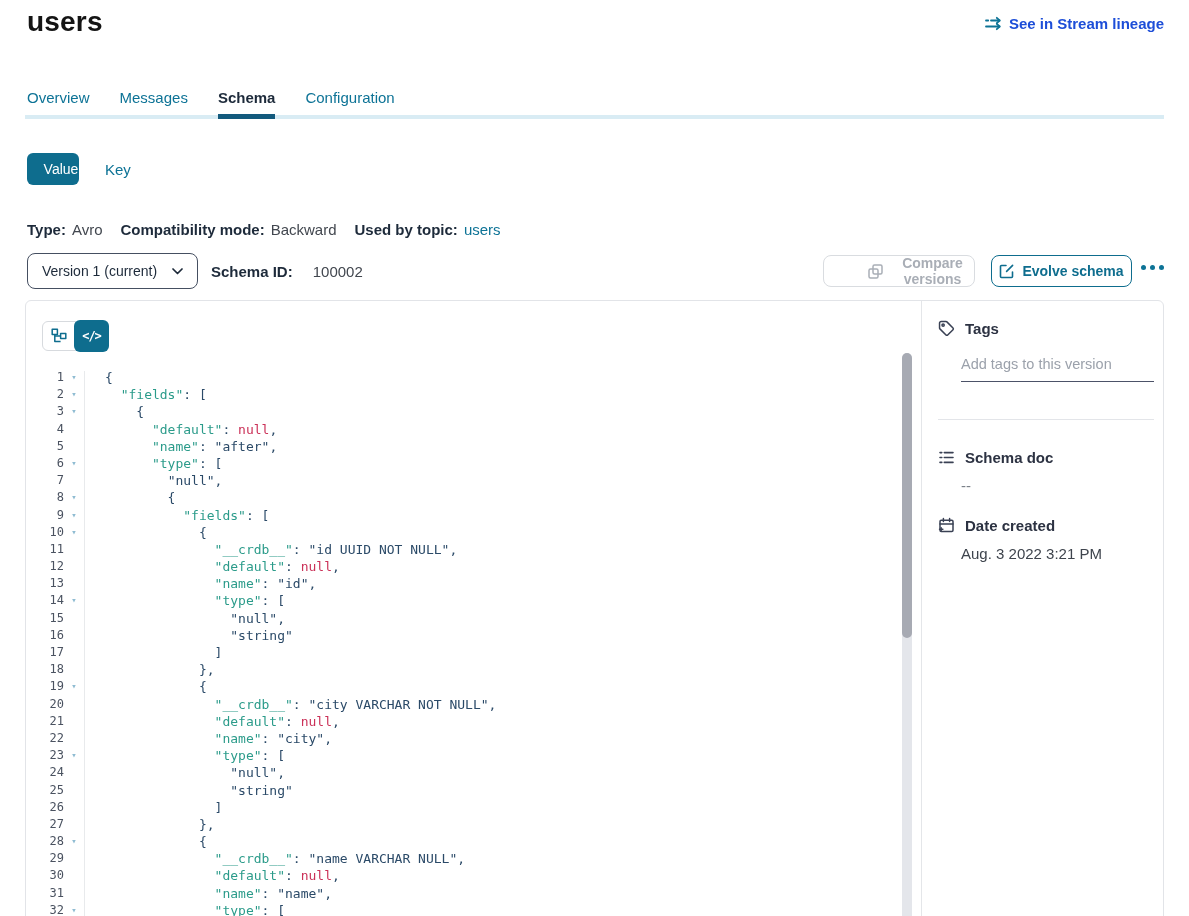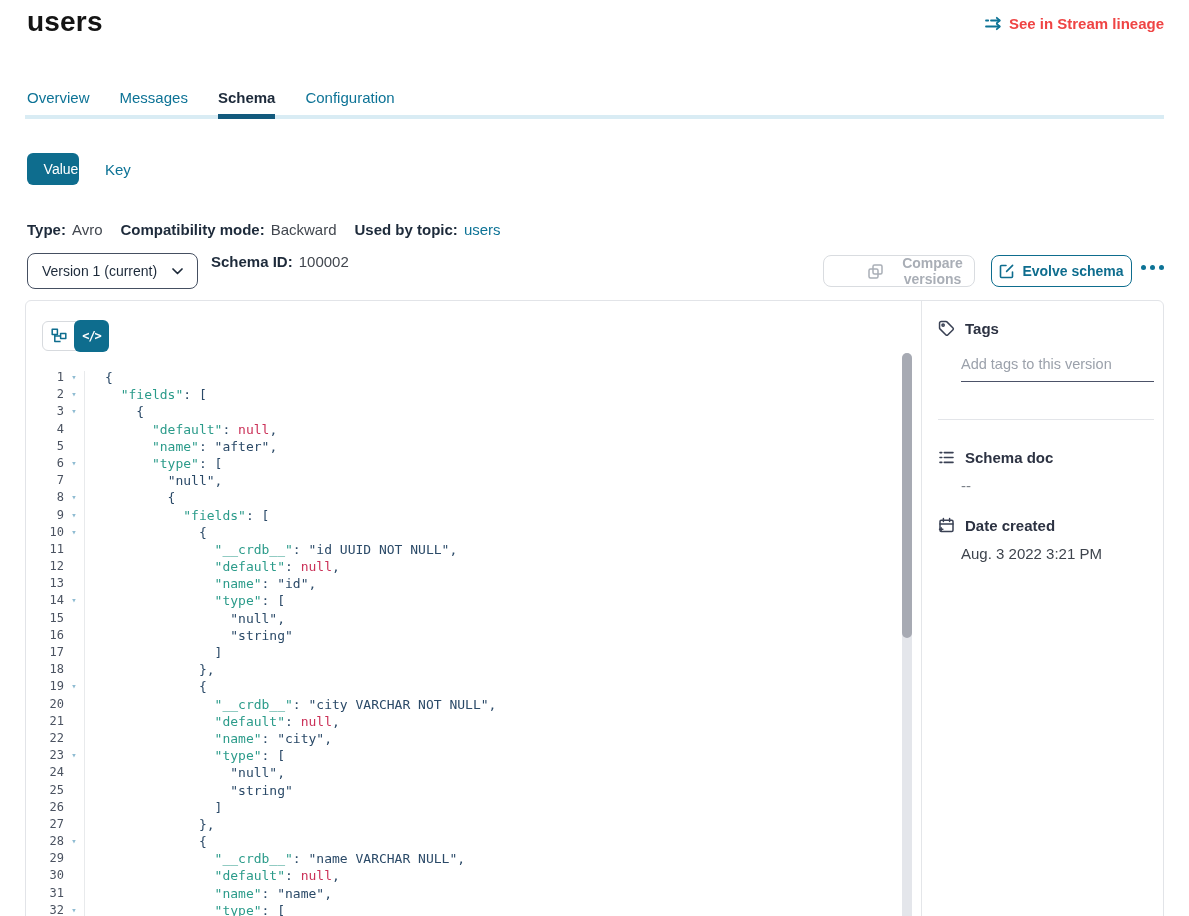--- a/index.html
+++ b/index.html
@@ -10,21 +10,21 @@
     color:#1d2a3a;
   }
   
   .page-title {
     position:absolute; left:27px; top:6px;
     font-size:28px; font-weight:700; color:#141414; letter-spacing:.2px;
   }
   .lineage-link {
     position:absolute; right:25px; top:15px;
     display:flex; align-items:center; gap:7px;
-    color:#ef4444; font-size:15px; font-weight:700; cursor:pointer;
+    color:#1d4ed8; font-size:15px; font-weight:700; cursor:pointer;
   }
   
   .tabs { position:absolute; left:25px; right:25px; top:89px; display:flex; padding-left:2px; }
   .tabs::after { content:''; position:absolute; left:0; right:0; top:26px; height:4px; background:#d9ecf4; z-index:1; }
   .tab { position:relative; margin-right:30px; padding-bottom:12px; font-size:15px; color:#0d7396; cursor:pointer; }
   .tab.active { color:#1d2a3a; font-weight:700; }
   .tab.active::after { content:''; position:absolute; left:0; right:0; bottom:-1px; height:5px; background:#135a7d; z-index:2; }
   
   .vk-row { position:absolute; left:27px; top:153px; display:flex; align-items:center; gap:26px; }
   .btn-value { width:52px; height:32px; border:none; border-radius:6px; background:#0e6d8e; color:#fff; font-size:14px; font-family:inherit; cursor:pointer;padding-left:16px; }
@@ -36,21 +36,21 @@
   .meta-row .sep { width:18px; }
   .meta-row .link { color:#0d7396; cursor:pointer; }
   
   .version-row { position:absolute; left:27px; right:25px; top:253px; height:36px; }
   .select-box {
     position:absolute; left:0; top:0; width:171px; height:36px;
     border:1px solid #454f61; border-radius:8px; background:#fff;
     display:flex; align-items:center; justify-content:space-between;
     padding:1px 14px; font-size:14px; color:#1d2a3a; cursor:pointer;
   }
-  .schema-id { position:absolute; left:184px; top:0; height:36px; display:flex; gap:6px; font-size:15px; }
+  .schema-id { position:absolute; left:184px; top:0; height:36px; display:flex; align-items:center; gap:20px; font-size:15px; }
   .schema-id b { font-weight:700; }
   .schema-id .val { color:#42474f; }
   .btn { display:flex; align-items:center; justify-content:center; gap:8px; height:32px; border-radius:8px; background:#fff; font-size:14px; font-weight:700; font-family:inherit; cursor:pointer; }
   .btn-compare { position:absolute; right:189px; top:2px; width:152px; border:1px solid #d9dce0; color:#a9aeb6; cursor:default;padding-left:44px; }
   .btn-evolve { position:absolute; right:32px; top:2px; width:141px; border:1px solid #0e6d8e; color:#0e6d8e; }
   .dots { position:absolute; right:0; top:12px; display:flex; gap:4px; cursor:pointer; }
   .dots i { width:5px; height:5px; border-radius:50%; background:#0d7396; }
   
   .panel { position:absolute; left:25px; top:300px; width:1139px; height:620px; border:1px solid #e2e4e8; border-radius:6px 6px 0 0; background:#fff; }
   .view-toggle { position:absolute; left:16px; top:19px; display:flex; align-items:center; }

